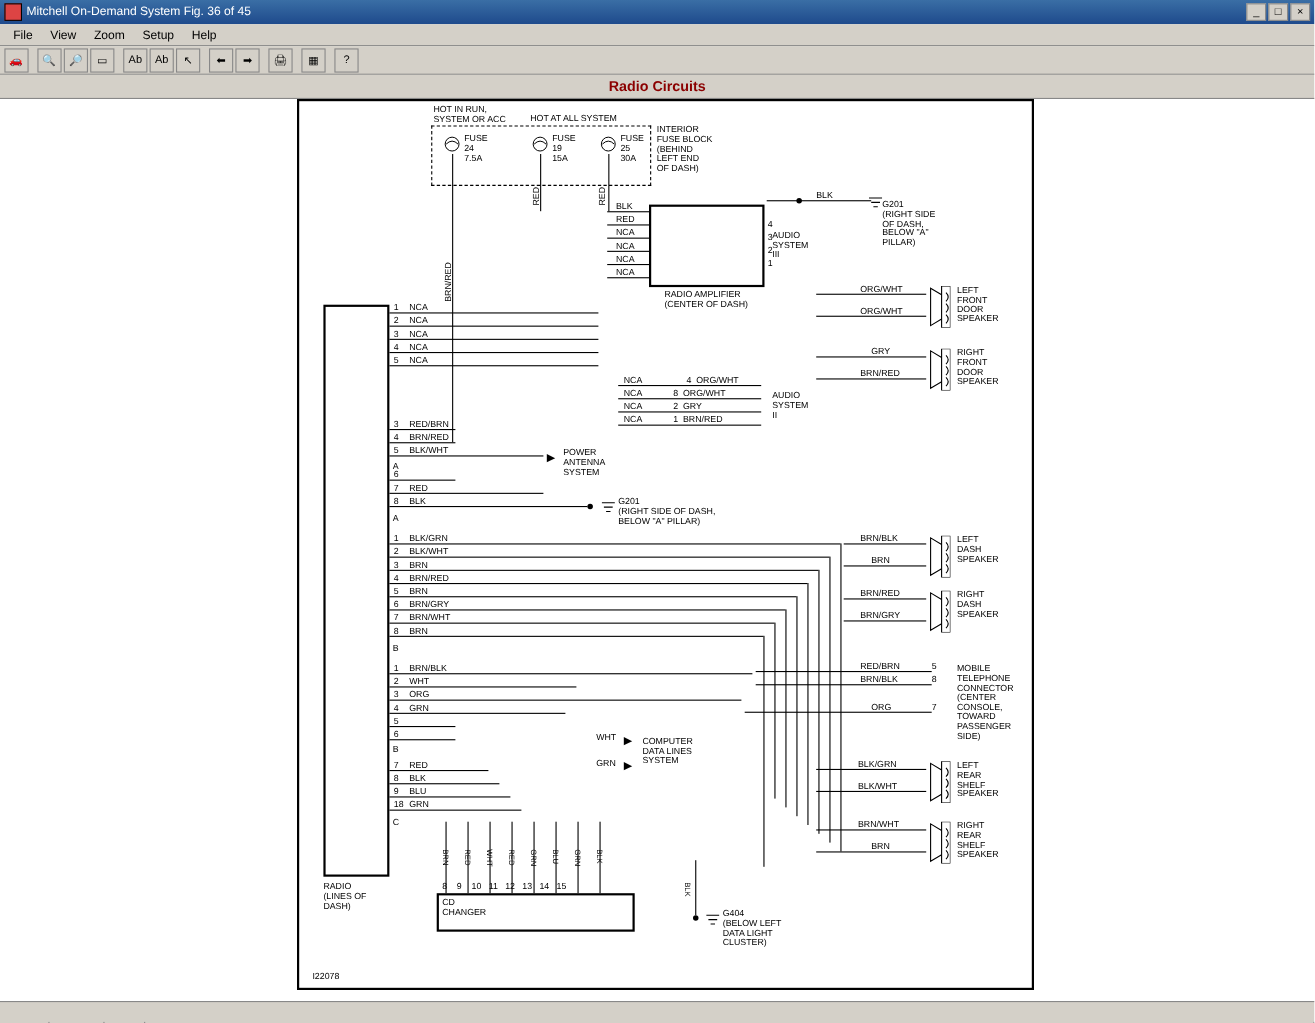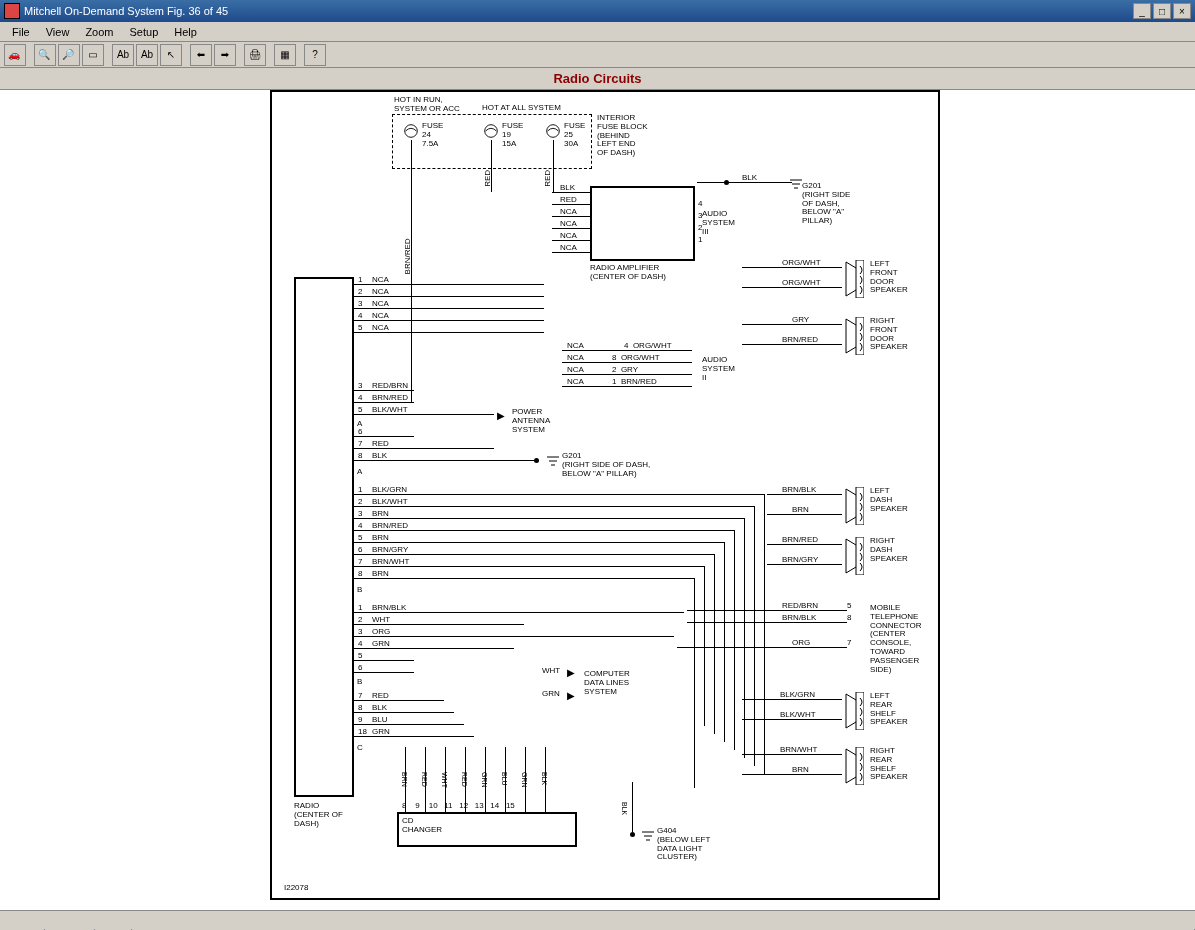--- a/index.html
+++ b/index.html
@@ -117,21 +117,21 @@
 15A</div>
     <div class="fuse" style="left:272px; top:30px;"><svg viewBox="0 0 20 20">
           <circle cx="10" cy="10" r="7" fill="none" stroke="#000"></circle>
           <path d="M4 10 Q10 4 16 10" fill="none" stroke="#000"></path>
         </svg></div>
     <div class="dlabel" style="left:292px; top:30px;">FUSE
 25
 30A</div>
 
     <div class="box" style="left:318px; top:94px; width:105px; height:75px;"></div>
-    <div class="dlabel" style="left:318px; top:172px;">RADIO AMPLIFIER
+    <div class="dlabel" style="left:332px; top:172px;">RADIO AMPLIFIER
 (CENTER OF DASH)</div>
     <div class="dlabel" style="left:430px; top:118px;">AUDIO
 SYSTEM
 III</div>
 
     <div class="dlabel" style="left:530px; top:90px;">G201
 (RIGHT SIDE
 OF DASH,
 BELOW "A"
 PILLAR)</div>
@@ -162,21 +162,21 @@
     <div class="wire wh" style="left:280px; top:160px; width:38px;"></div>
     <div class="dlabel" style="left:288px; top:152px;">NCA</div>
 
     <div class="dlabel" style="left:426px; top:108px; letter-spacing:2px;">4</div>
     <div class="dlabel" style="left:426px; top:120px;">3</div>
     <div class="dlabel" style="left:426px; top:132px;">2</div>
     <div class="dlabel" style="left:426px; top:144px;">1</div>
 
     <div class="box" style="left:22px; top:185px; width:60px; height:520px;"></div>
     <div class="dlabel" style="left:22px; top:710px;">RADIO
-(CENTER OF
+(LINES OF
 DASH)</div>
 
     <div class="wire wh" style="left:82px; top:192px; width:190px;"></div>
     <div class="dlabel" style="left:86px; top:184px;">1</div>
     <div class="dlabel" style="left:100px; top:184px;">NCA</div>
     <div class="wire wh" style="left:82px; top:204px; width:190px;"></div>
     <div class="dlabel" style="left:86px; top:196px;">2</div>
     <div class="dlabel" style="left:100px; top:196px;">NCA</div>
     <div class="wire wh" style="left:82px; top:216px; width:190px;"></div>
     <div class="dlabel" style="left:86px; top:208px;">3</div>

